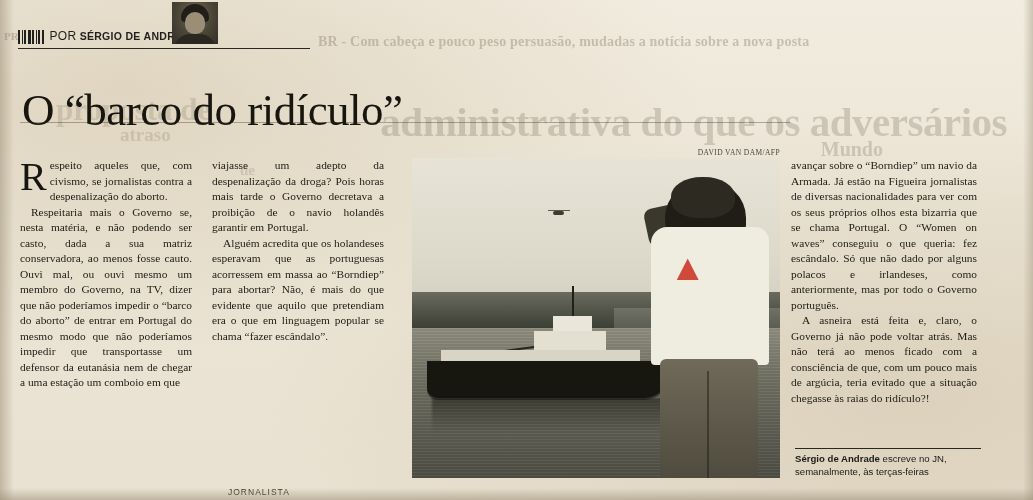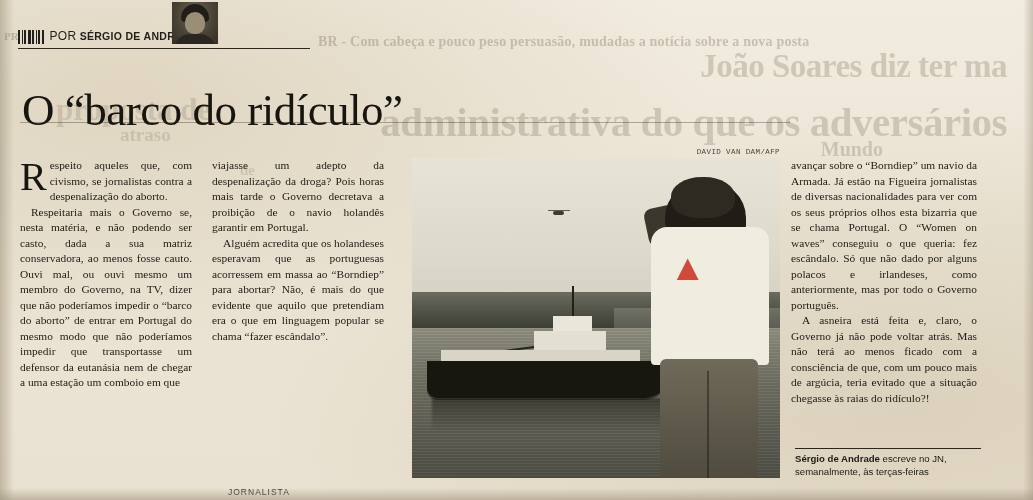--- a/index.html
+++ b/index.html
@@ -248,21 +248,21 @@
     position: absolute;
     left: 412px;
     top: 158px;
     width: 368px;
     height: 320px;
   }
   .credit {
     position: absolute;
     right: 0;
     top: -10px;
-    font-family: Liberation Mono, monospace;
+    font-family: Liberation Serif, serif;
     font-size: 7.5px;
     letter-spacing: 0.4px;
     color: #4a463c;
   }
   .photo {
     position: absolute;
     inset: 0;
     overflow: hidden;
     background: #b9b3a2;
   }
@@ -497,21 +497,20 @@
   }
 </style>
 </head>
 <body>
 
 <div class="page">
   <div class="paper-texture"></div>
 
   <div class="ghost ghost-pr">PR</div>
   <div class="ghost ghost-top">BR - Com cabeça e pouco peso persuasão, mudadas a notícia sobre a nova posta</div>
-  <div class="ghost ghost-head1">João Soares diz ter ma</div>
   <div class="ghost ghost-head2">administrativa do que os adversários</div>
   <div class="ghost ghost-head3">Mundo</div>
   <div class="ghost ghost-left1">proposta de</div>
   <div class="ghost ghost-left2">atraso</div>
   <div class="ghost ghost-left3">de</div>
 
   <div class="byline-bar">
     <div class="barcode">
       <i></i>
         <i></i>

